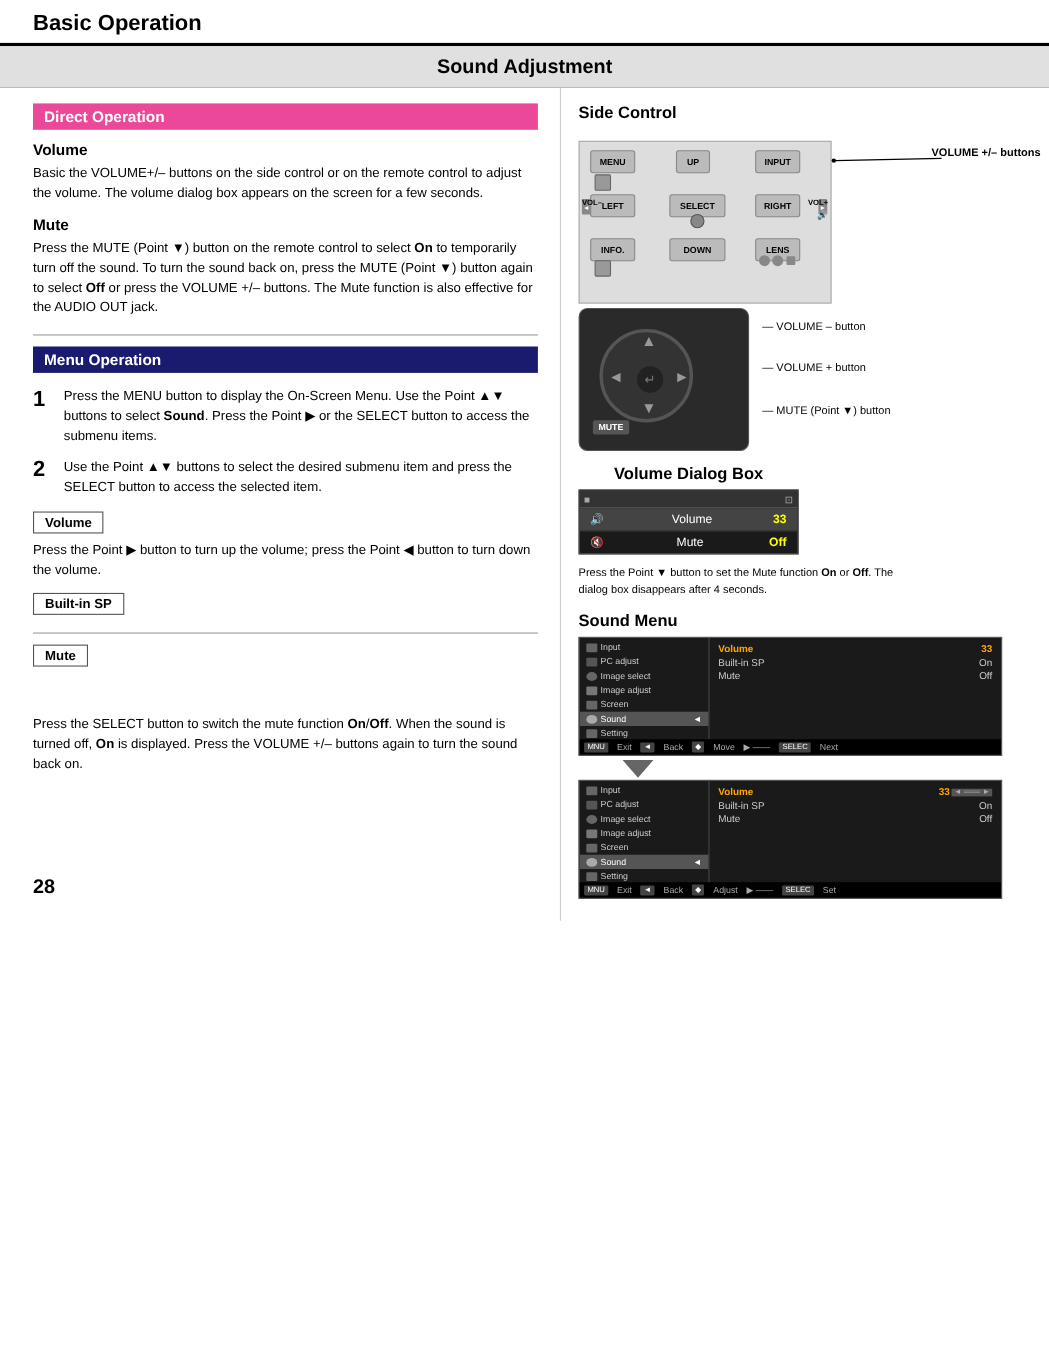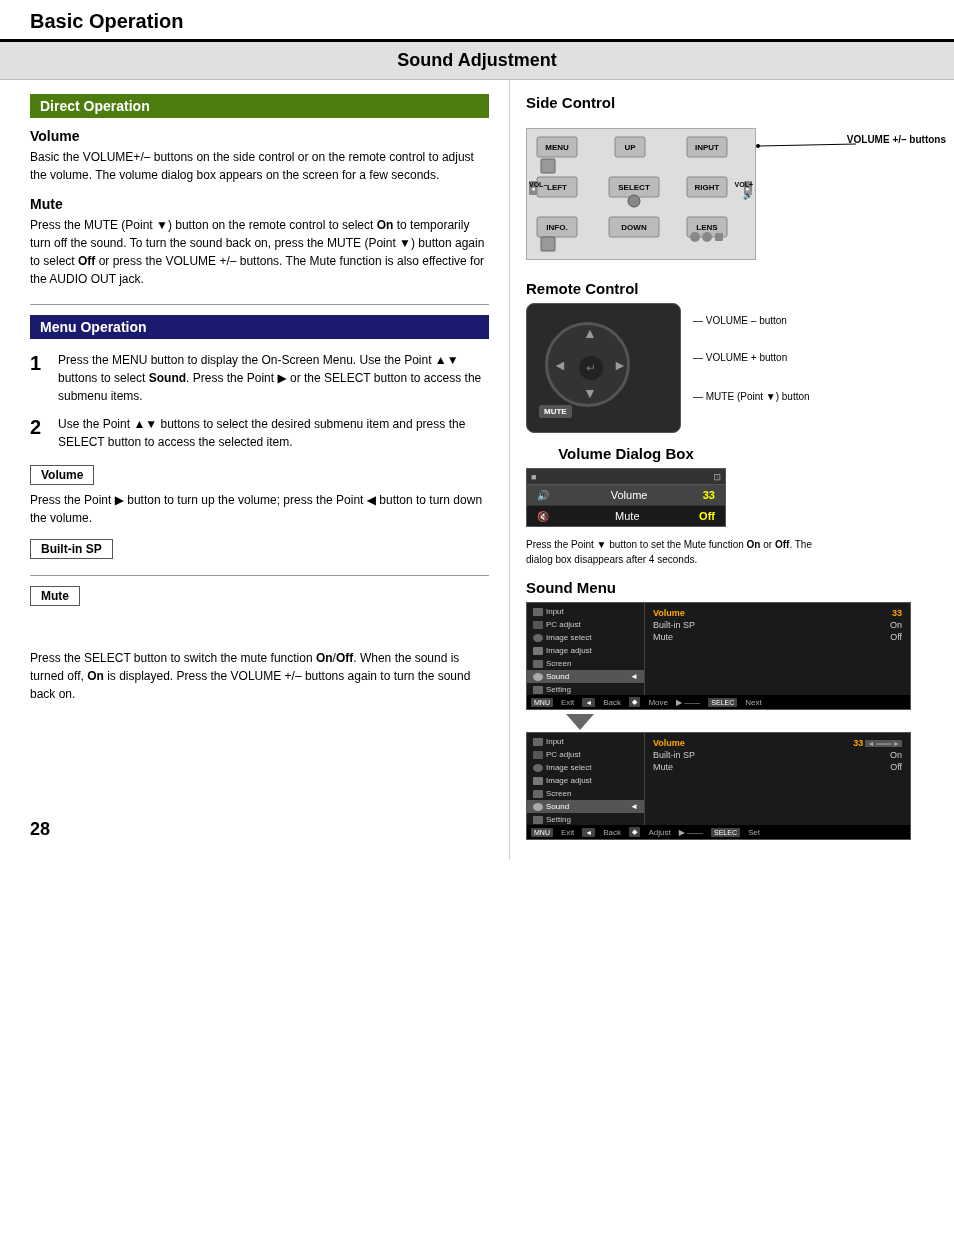--- a/index.html
+++ b/index.html
@@ -21,21 +21,21 @@
 
 <div style="background:#e0e0e0; text-align:center; font-size:18px; font-weight:bold; padding:8px 0; border-bottom:1px solid #bbb;">
   <span>Sound Adjustment</span>
 </div>
 
 <div style="display:flex;">
 
   <div style="width:510px; padding:14px 20px 16px 30px; border-right:1px solid #ccc; position:relative;">
 
     
-    <div style="background:#4d7c0f; color:#fff; font-weight:bold; font-size:14px; padding:4px 10px; margin-bottom:10px;">
+    <div style="background:#ec4899; color:#fff; font-weight:bold; font-size:14px; padding:4px 10px; margin-bottom:10px;">
       <span>Direct Operation</span>
     </div>
 
     <div style="font-weight:bold; font-size:14px; margin-bottom:4px;">
       <span>Volume</span>
     </div>
     <div style="font-size:12px; line-height:1.5; margin-bottom:12px;">
       <span>Basic the VOLUME+/– buttons on the side control or on the remote control to adjust the volume. The volume dialog box appears on the screen for a few seconds.</span>
     </div>
 
@@ -95,21 +95,21 @@
     </div>
   </div>
 
   <div style="width:444px; padding:14px 16px 16px 16px;">
 
     <div style="font-weight:bold; font-size:15px; margin-bottom:17px;">
       <span>Side Control</span>
     </div>
 
     <div style="position:relative; width:420px; height:140px; margin-bottom:12px;">
-      <div style="width:230px; height:132px; background:#ddd; border:1px solid #aaa; position:relative; display:inline-block;">
+      <div style="width:230px; height:148px; background:#ddd; border:1px solid #aaa; position:relative; display:inline-block;">
         
         <svg width="230" height="128">
 
           <rect x="10" y="8" width="40" height="20" rx="2" fill="#bbb" stroke="#888" stroke-width="1"></rect>
           <text x="30" y="21" text-anchor="middle" font-size="8" font-weight="bold">MENU</text>
           <rect x="88" y="8" width="30" height="20" rx="2" fill="#bbb" stroke="#888" stroke-width="1"></rect>
           <text x="103" y="21" text-anchor="middle" font-size="8" font-weight="bold">UP</text>
           <rect x="160" y="8" width="40" height="20" rx="2" fill="#bbb" stroke="#888" stroke-width="1"></rect>
           <text x="180" y="21" text-anchor="middle" font-size="8" font-weight="bold">INPUT</text>
 
@@ -152,23 +152,20 @@
       <div style="position:absolute; top:6px; right:0px; font-size:10px; font-weight:bold; white-space:nowrap;">
         <span>VOLUME +/– buttons</span>
       </div>
       
       <svg style="position:absolute; top:0; left:0; width:420px; height:140px; pointer-events:none;">
         <line x1="233" y1="18" x2="330" y2="16" stroke="#000" stroke-width="1"></line>
         <circle cx="232" cy="18" r="2" fill="#000"></circle>
       </svg>
     </div>
 
-    <div style="font-weight:bold; font-size:15px; margin-bottom:6px; margin-top:4px;">
-      <span>Remote Control</span>
-    </div>
     <div style="display:flex; align-items:flex-start; gap:12px; margin-bottom:12px; position:relative;">
 
       <div style="background:#2a2a2a; width:155px; height:130px; border-radius:8px; border:1px solid #555; position:relative; flex-shrink:0;">
 
         <div style="width:85px; height:85px; background:#333; border-radius:50%; position:absolute; top:18px; left:18px; border:3px solid #555; display:flex; align-items:center; justify-content:center;">
 
           <svg width="85" height="85">
             <text x="42" y="16" text-anchor="middle" font-size="14" fill="#999">▲</text>
             <text x="42" y="76" text-anchor="middle" font-size="14" fill="#999">▼</text>
             <text x="12" y="48" text-anchor="middle" font-size="14" fill="#999">◄</text>

